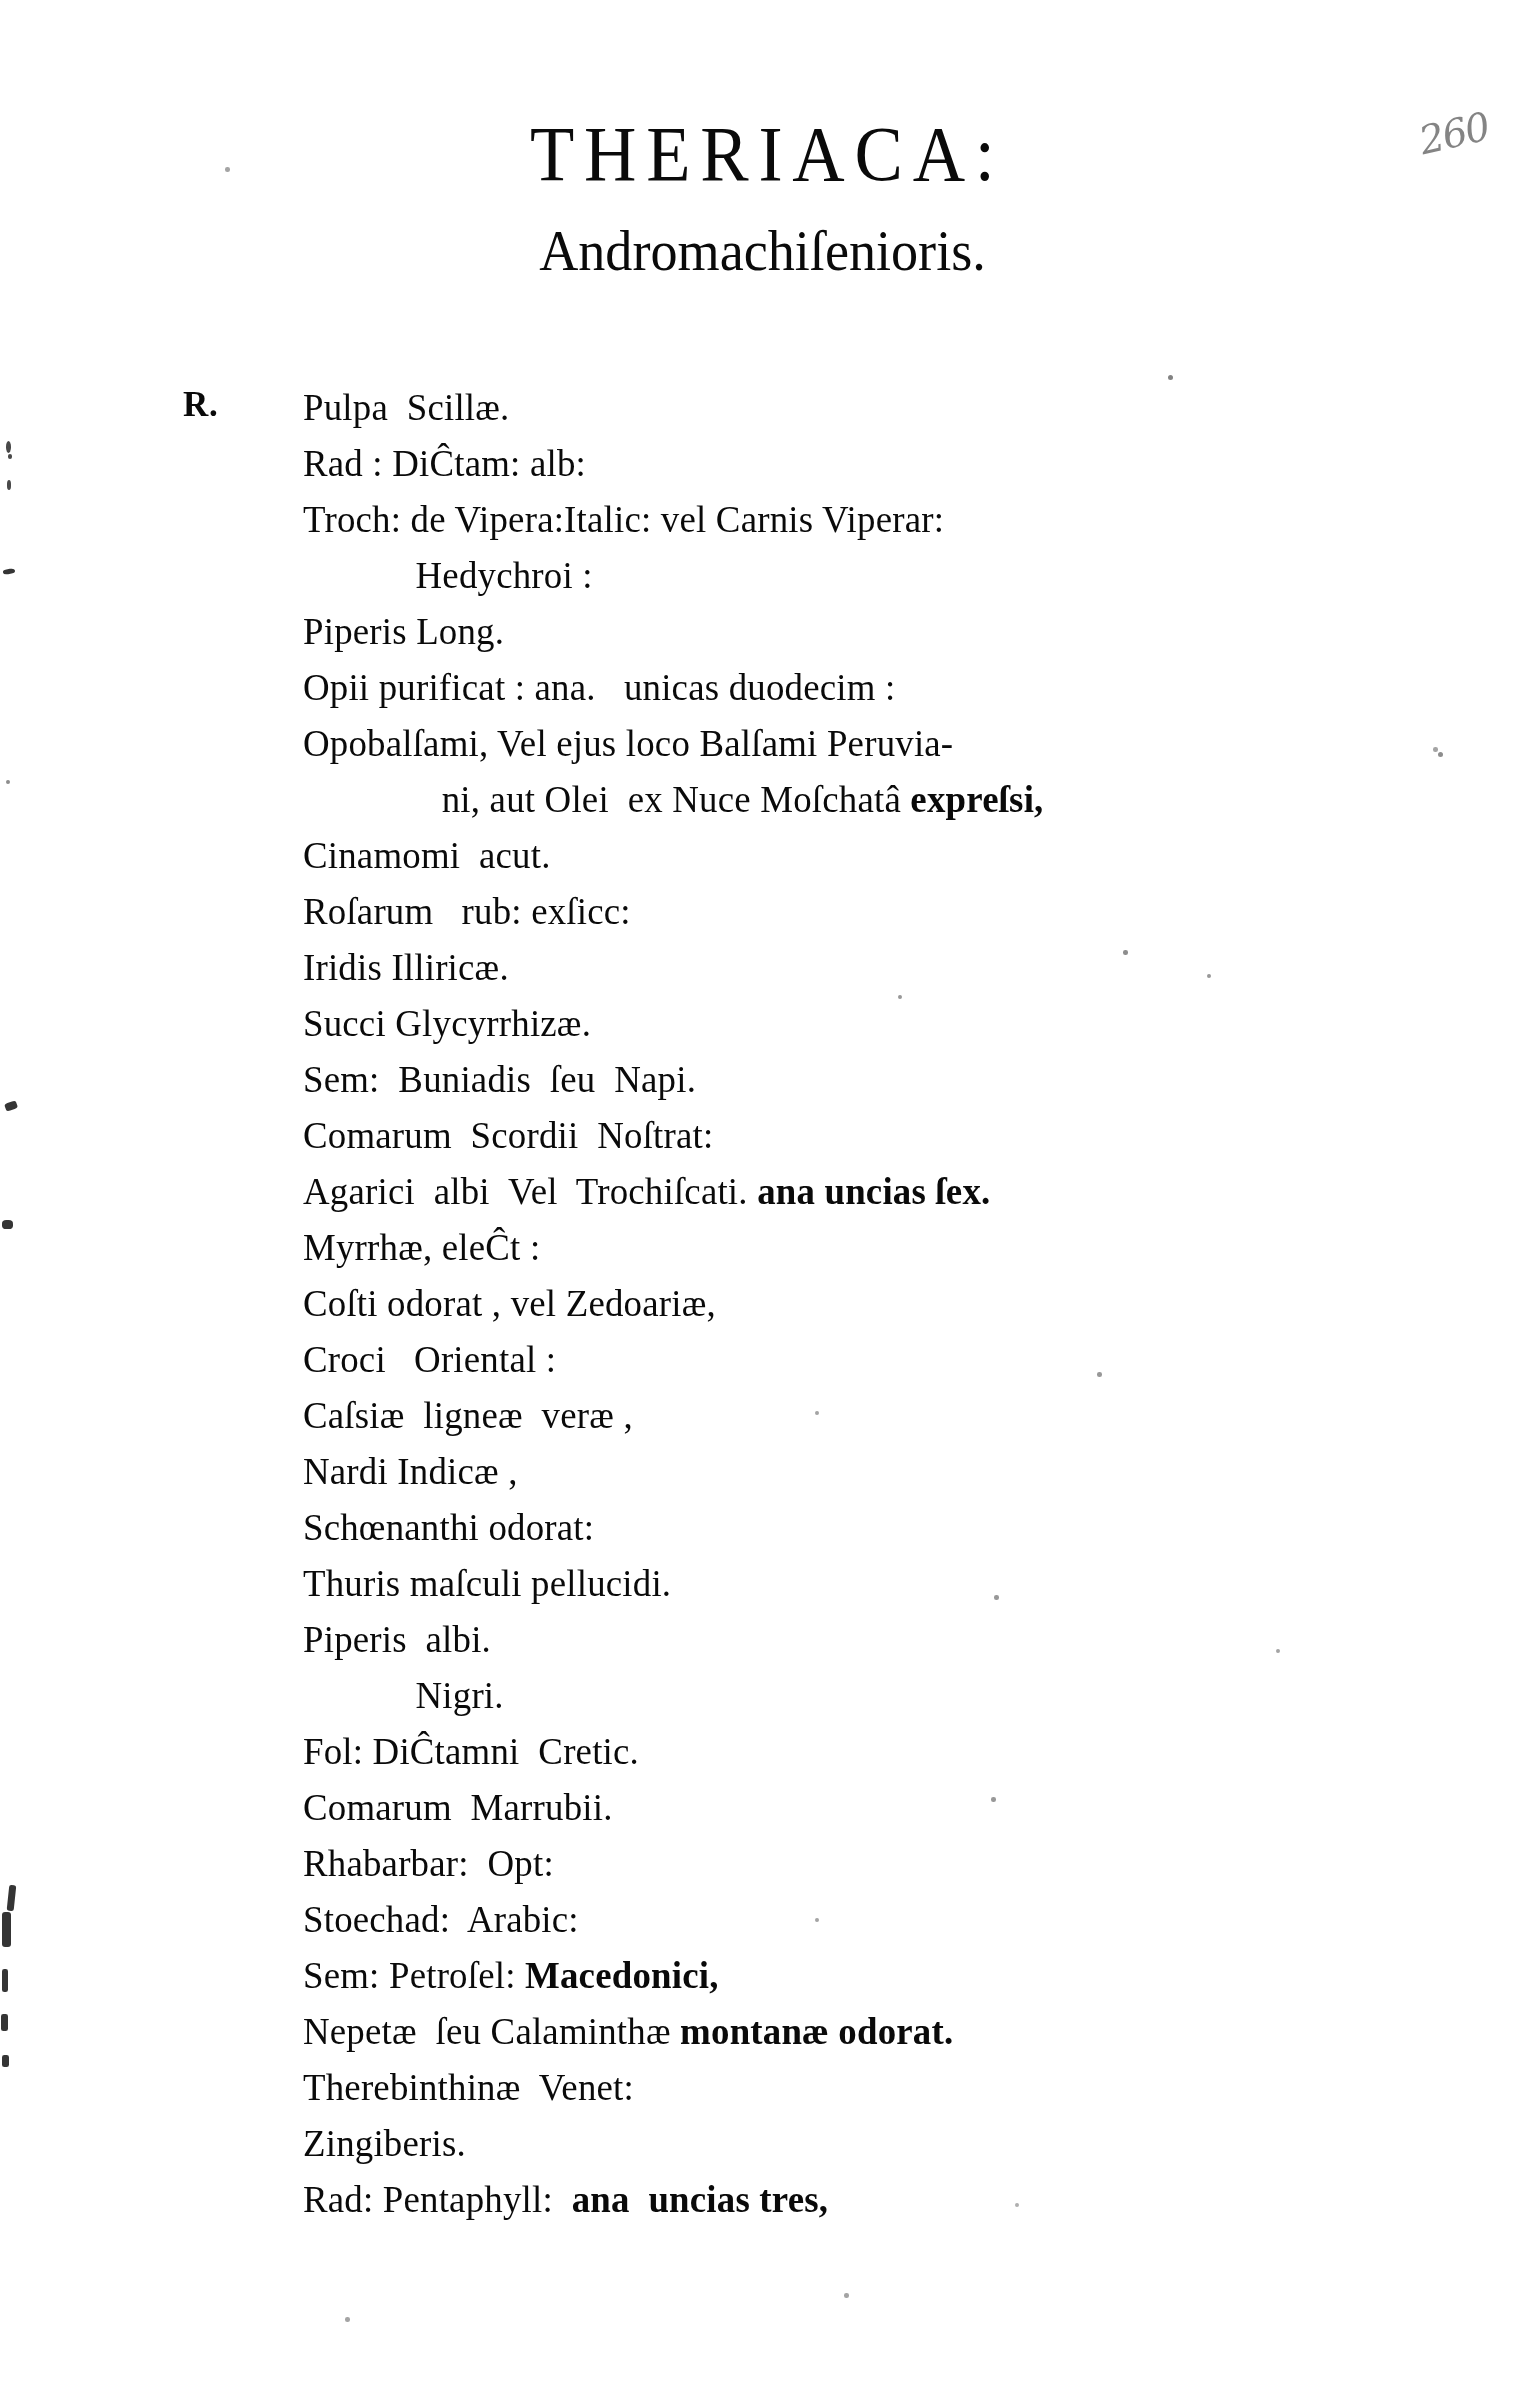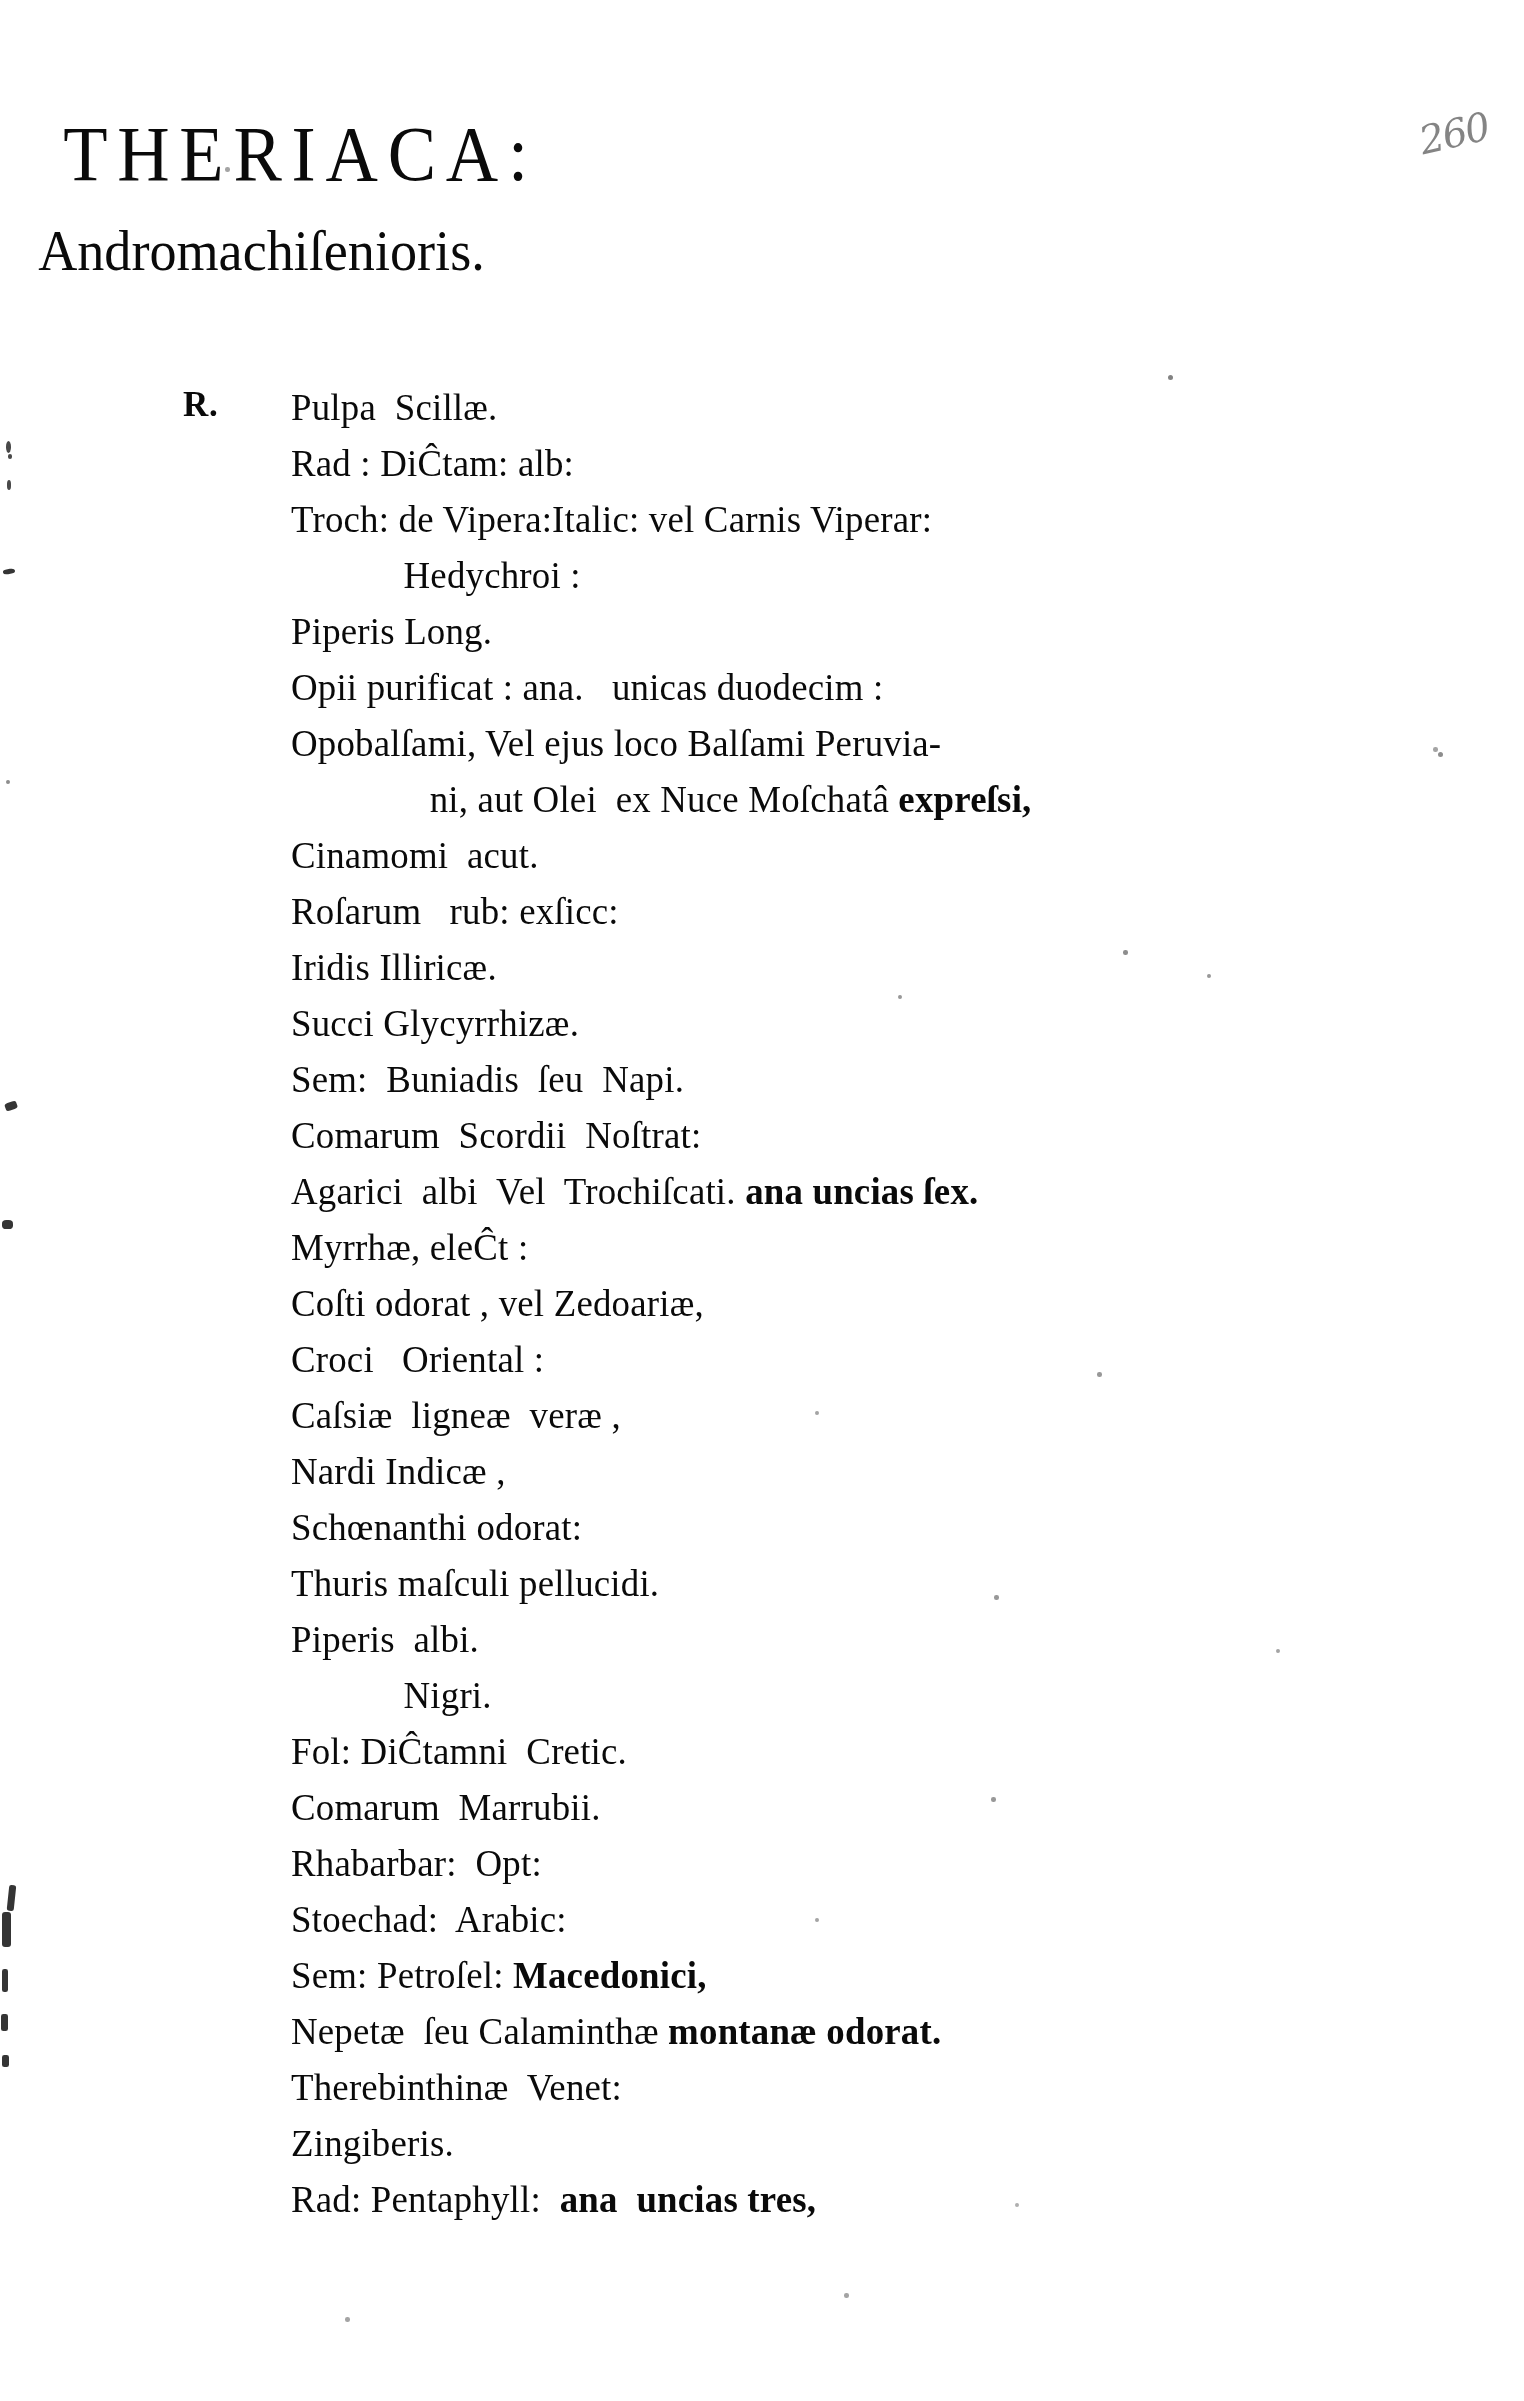--- a/index.html
+++ b/index.html
@@ -22,20 +22,21 @@
     inset: 0;
     background: #ffffff;
   }
 
   
   .title-block {
     position: absolute;
     left: 0;
     right: 0;
     top: 113px;
+    text-align: center;
   }
   .doc-title {
     font-size: 78px;
     letter-spacing: 10.5px;
     font-weight: 400;
     line-height: 1.05;
     margin: 0;
     padding-left: 10.5px;
     font-family: "Liberation Serif", "DejaVu Serif", serif;
     transform: scaleX(0.93);
@@ -73,21 +74,21 @@
   .rx-marker {
     position: absolute;
     left: 183px;
     top: 6px;
     font-size: 35px;
     font-weight: 700;
     letter-spacing: 0.8px;
   }
   .lines {
     position: absolute;
-    left: 291px;
+    left: 303px;
     top: 0;
     width: 1171px;
   }
   .line {
     font-size: 38px;
     line-height: 56px;
     white-space: pre;
     letter-spacing: 0.2px;
     transform: scaleX(0.97);
     transform-origin: left center;

